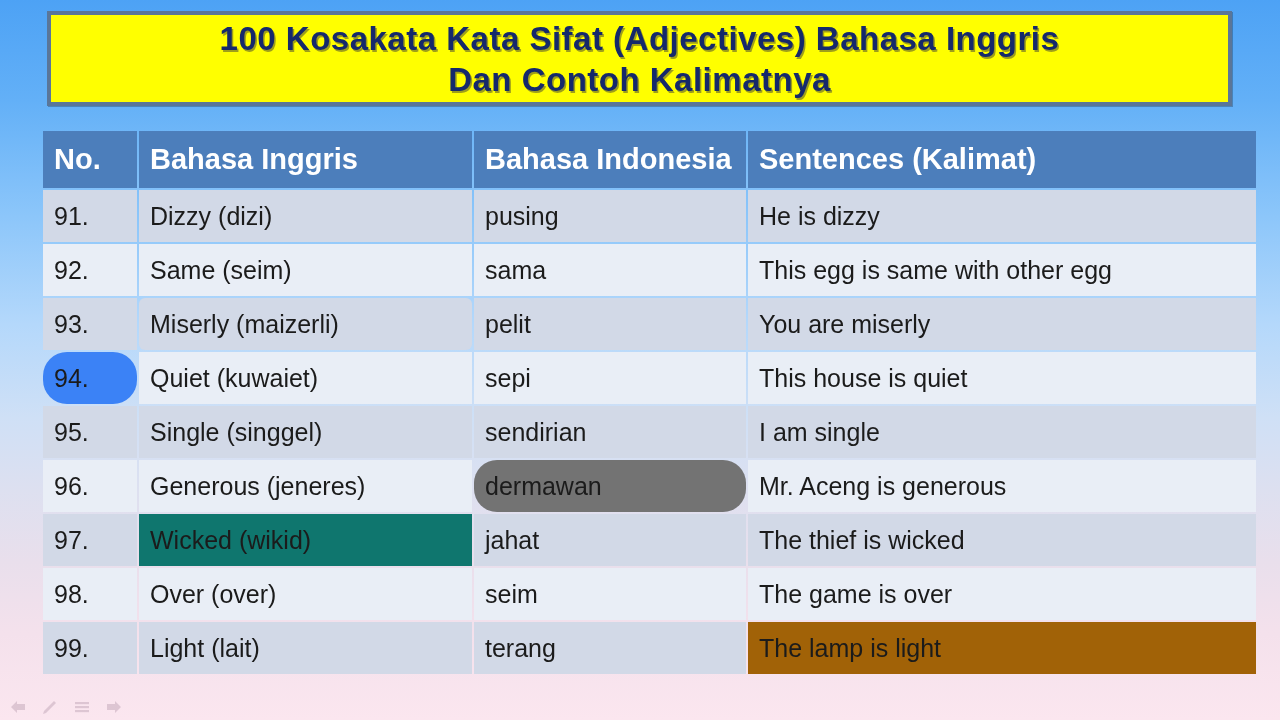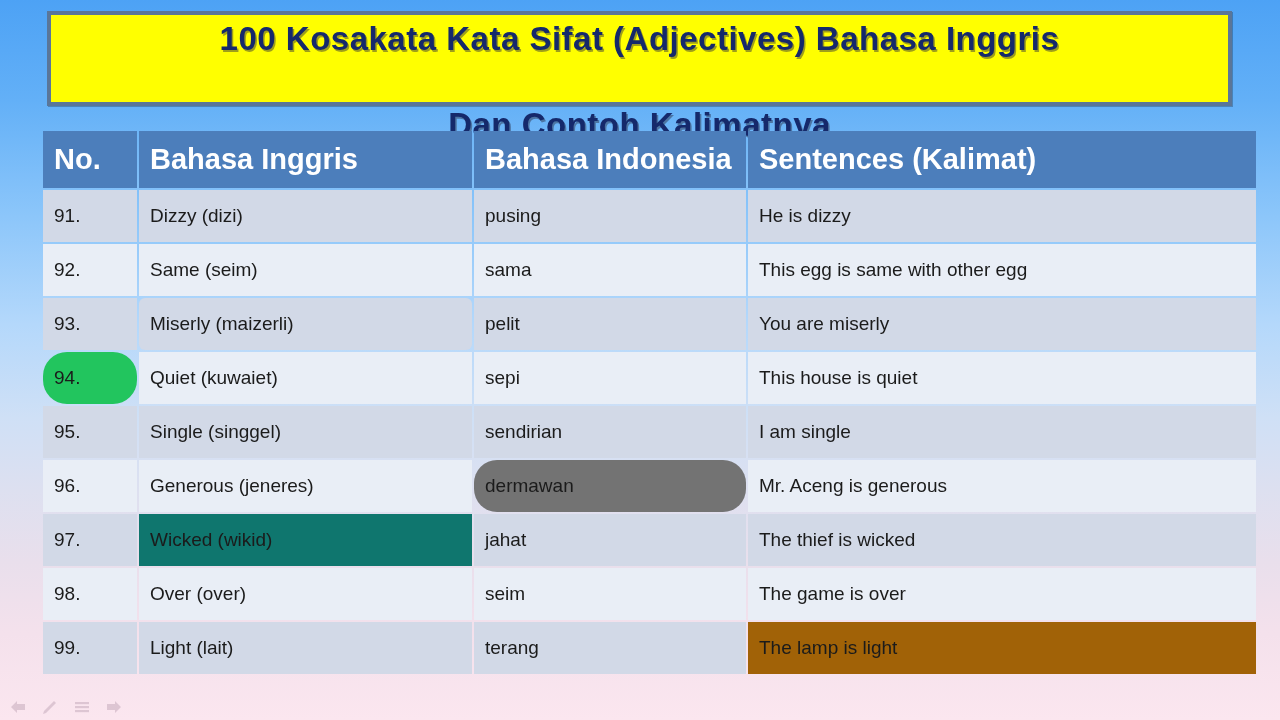--- a/index.html
+++ b/index.html
@@ -42,21 +42,20 @@
     box-shadow:1px 1px 0 rgba(0,0,0,0.25);
   }
   .title-line {
     color:#15296b;
     font-weight:bold;
     font-size:33px;
     line-height:41px;
     letter-spacing:0.5px;
     white-space:nowrap;
     text-shadow:1.5px 1.5px 0 rgba(40,40,60,0.45);
-    margin-top:45px;
   }
 
   
   #vocab-table {
     position:absolute;
     left:41px;
     top:129px;
     width:1211px;
     border-collapse:separate;
     border-spacing:2px 2px;
@@ -73,21 +72,21 @@
     font-size:29px;
     font-weight:bold;
     text-align:left;
     padding:12px 0 12px 11px;
     height:48px;
     vertical-align:middle;
     white-space:nowrap;
   }
 
   #vocab-table td {
-    font-size:19px;
+    font-size:25px;
     color:#1b1b1b;
     padding:8px 0 8px 11px;
     height:52px;
     vertical-align:middle;
     white-space:nowrap;
     overflow:hidden;
     font-weight:normal;
   }
   tr.row-odd  td { background:#d2d9e7; }
   tr.row-even td { background:#e9eef6; }
@@ -148,21 +147,21 @@
         <td class="cell-ind" style="background: rgb(233, 238, 246);">sama</td>
         <td class="cell-sent" style="background: rgb(233, 238, 246);">This egg is same with other egg</td>
       </tr>
       <tr class="row-odd">
         <td class="cell-no" style="background: rgb(210, 217, 231);">93.</td>
         <td class="cell-eng" style="background: rgb(210, 217, 231); border-radius: 6px;">Miserly (maizerli)</td>
         <td class="cell-ind" style="background: rgb(210, 217, 231);">pelit</td>
         <td class="cell-sent" style="background: rgb(210, 217, 231);">You are miserly</td>
       </tr>
       <tr class="row-even">
-        <td class="cell-no" style="background: #22c55e; border-radius: 24px;">94.</td>
+        <td class="cell-no" style="background: #3b82f6; border-radius: 24px;">94.</td>
         <td class="cell-eng" style="background: rgb(233, 238, 246);">Quiet (kuwaiet)</td>
         <td class="cell-ind" style="background: rgb(233, 238, 246);">sepi</td>
         <td class="cell-sent" style="background: rgb(233, 238, 246);">This house is quiet</td>
       </tr>
       <tr class="row-odd">
         <td class="cell-no" style="background: rgb(210, 217, 231);">95.</td>
         <td class="cell-eng" style="background: rgb(210, 217, 231);">Single (singgel)</td>
         <td class="cell-ind" style="background: rgb(210, 217, 231);">sendirian</td>
         <td class="cell-sent" style="background: rgb(210, 217, 231);">I am single</td>
       </tr>

